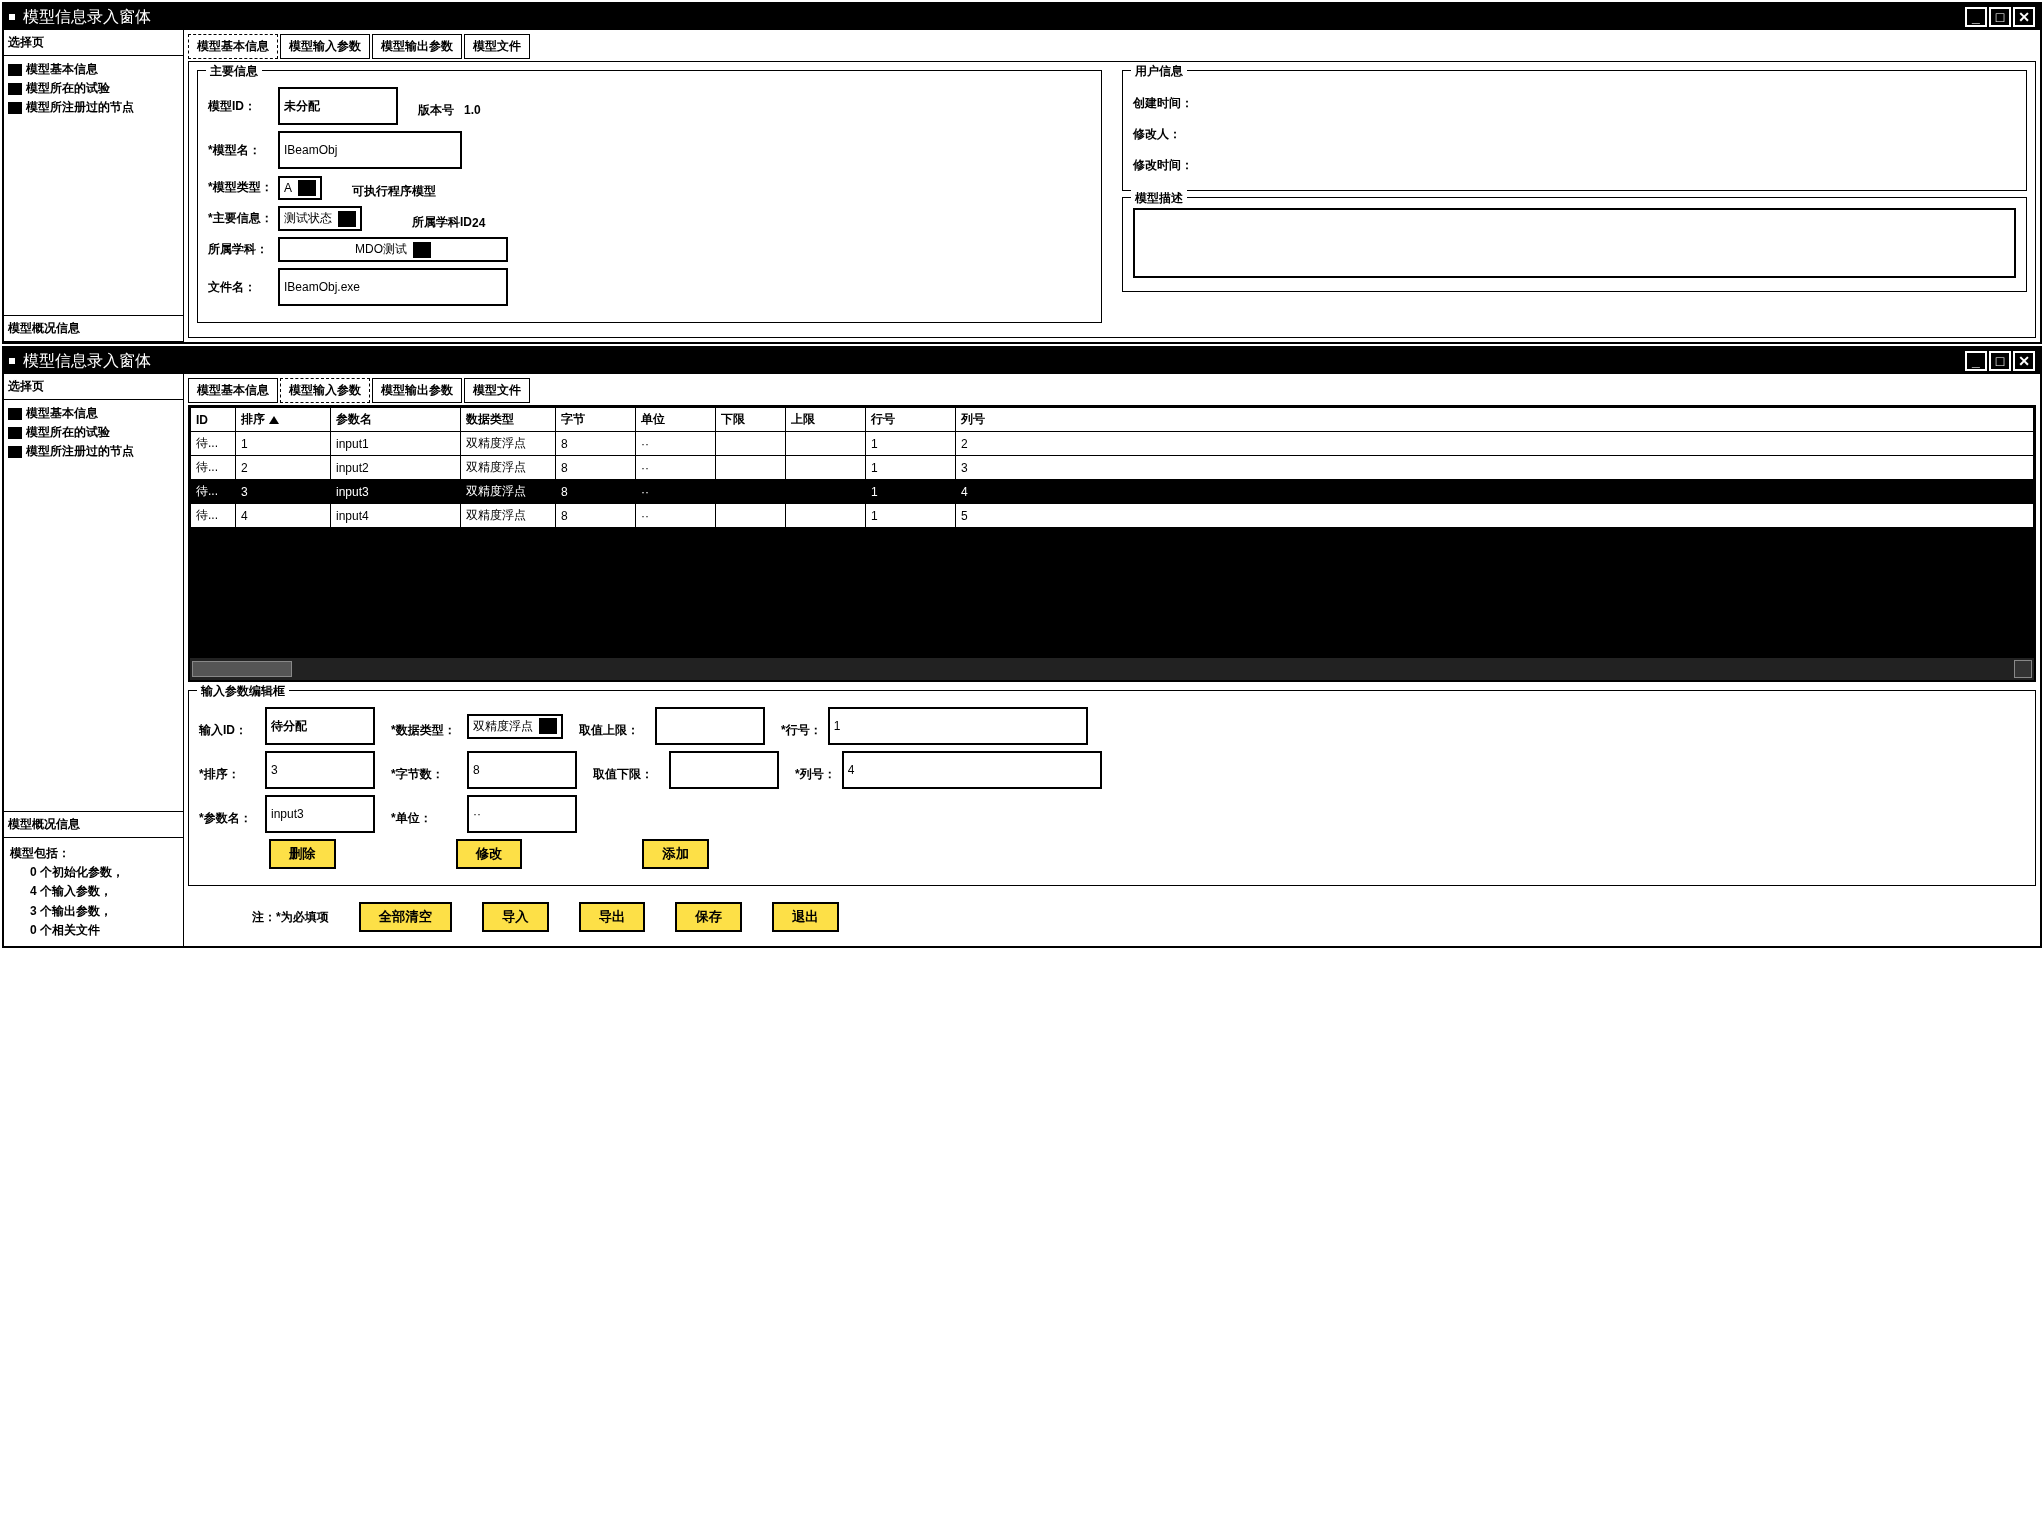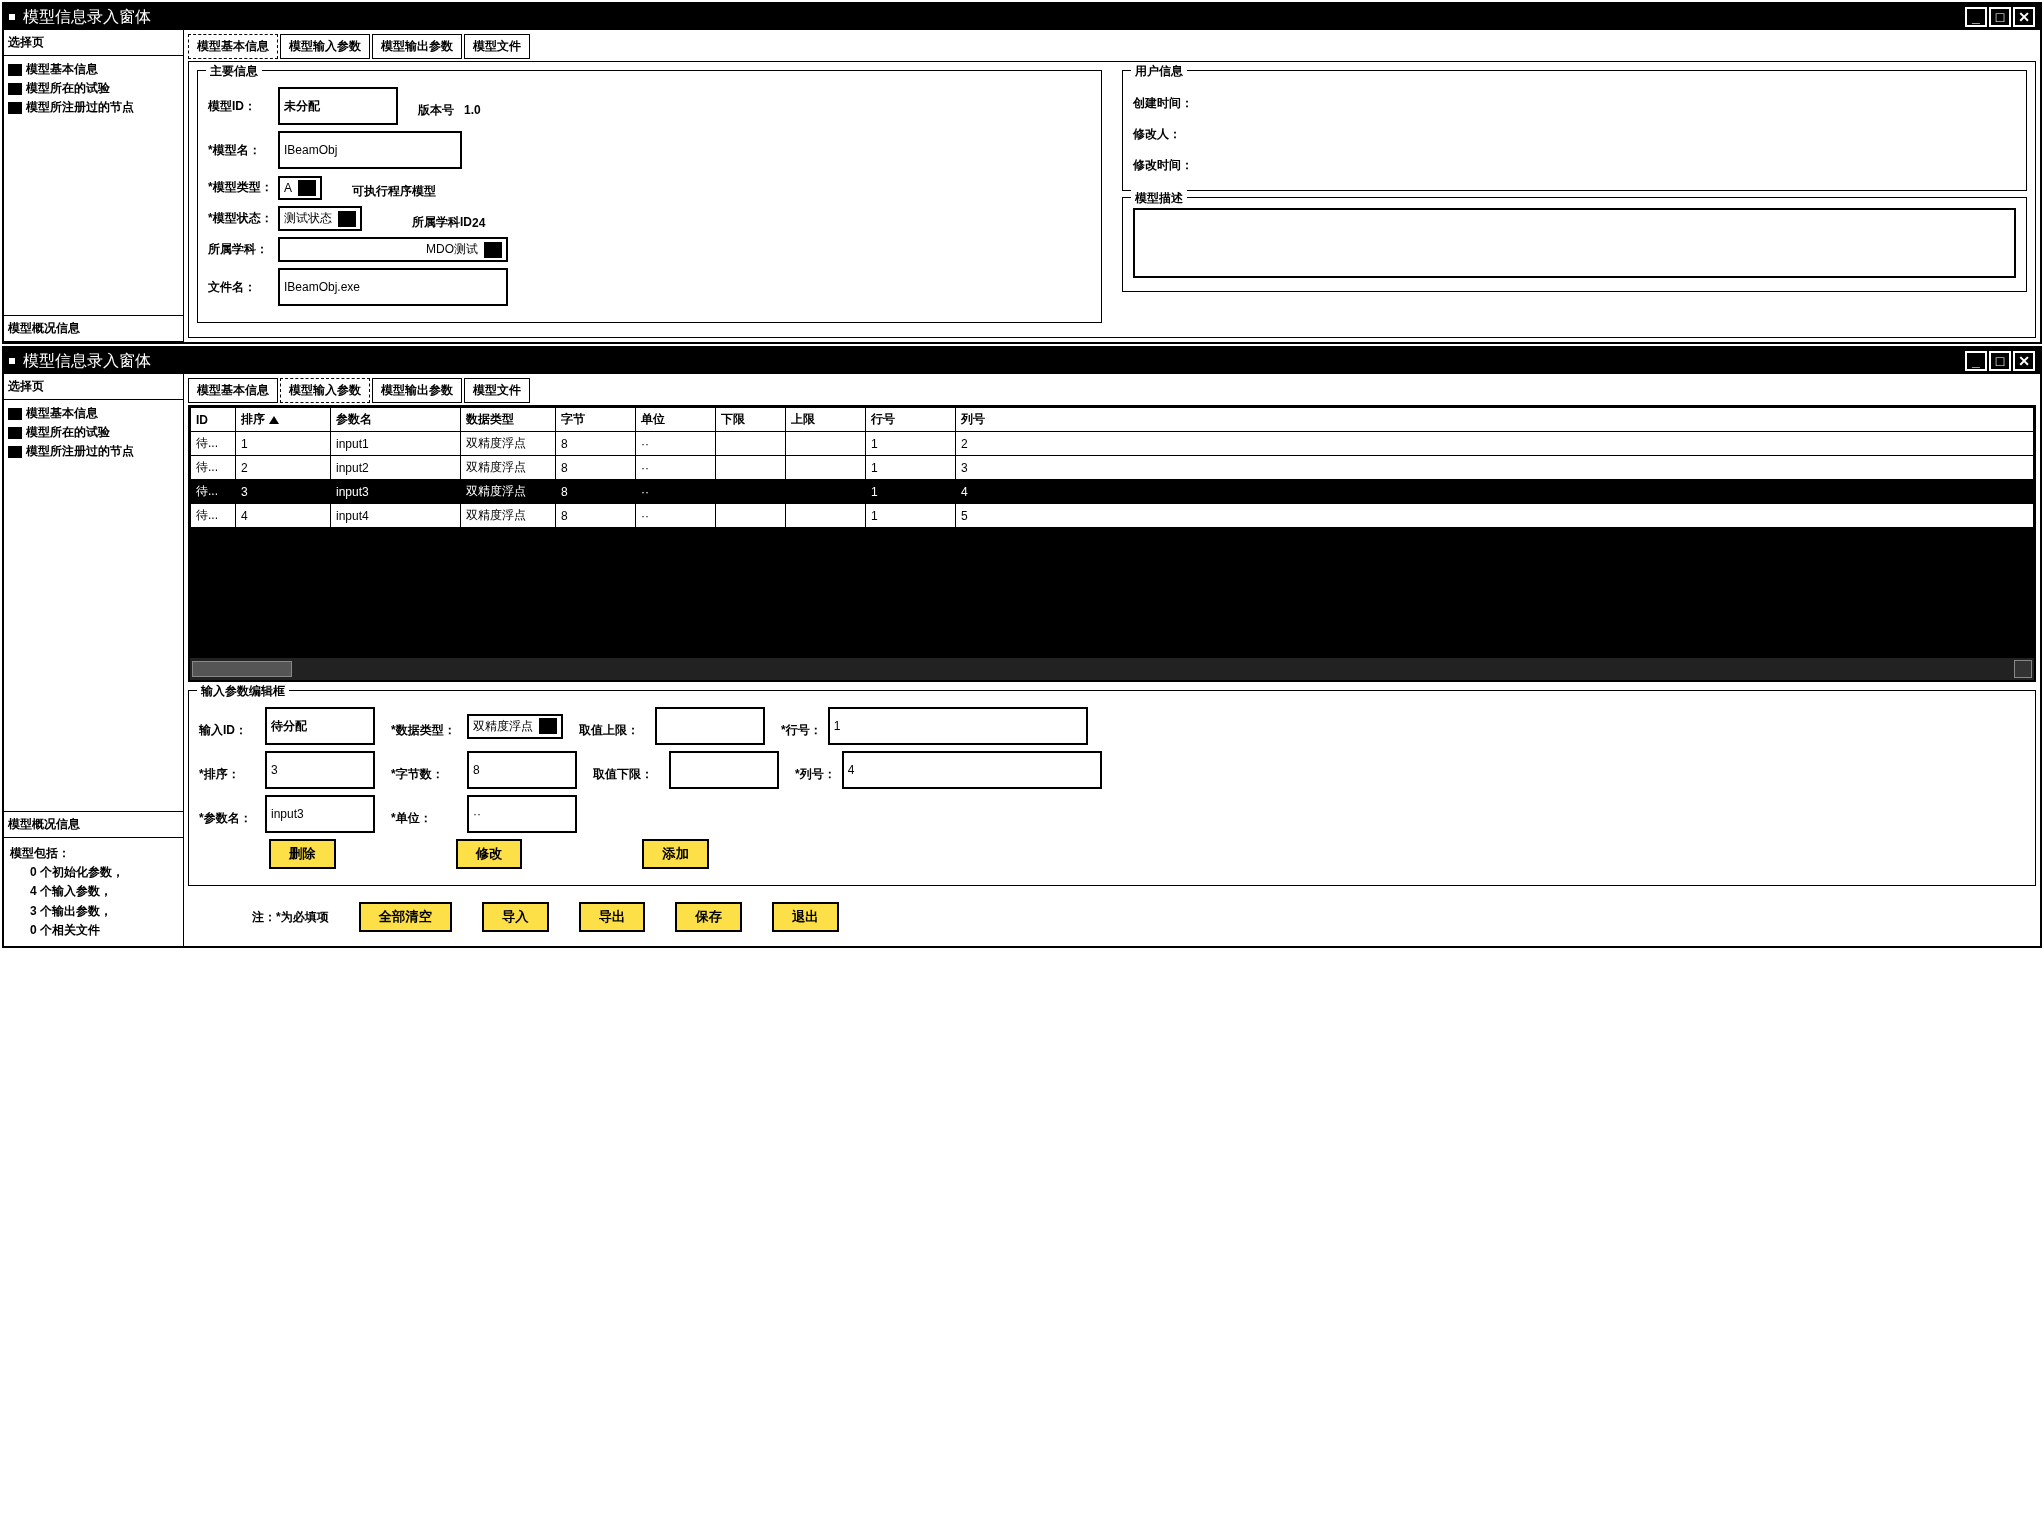--- a/index.html
+++ b/index.html
@@ -106,31 +106,31 @@
               </div>
               <div class="row">
                 <span class="lbl">*模型类型：</span>
                 <span class="dd">
                     <span>A</span>
                     <span class="ddbtn"></span>
                   </span>
                 <span class="lbl2" style="margin-left:30px;">可执行程序模型</span>
               </div>
               <div class="row">
-                <span class="lbl">*模型状态：</span>
+                <span class="lbl">*主要信息：</span>
                 <span class="dd">
                     <span>测试状态</span>
                     <span class="ddbtn"></span>
                   </span>
                 <span class="lbl2" style="margin-left:50px;">所属学科ID</span>
                 <span class="lbl2">24</span>
               </div>
               <div class="row">
                 <span class="lbl">所属学科：</span>
-                <span class="dd" style="width:230px;justify-content:flex-end;">
+                <span class="dd" style="width:230px;justify-content:center;">
                     <span>MDO测试</span>
                     <span class="ddbtn"></span>
                   </span>
               </div>
               <div class="row">
                 <span class="lbl">文件名：</span>
                 <input class="txt" style="width: 230px;" value="IBeamObj.exe">
               </div>
             </div>
           </div>

